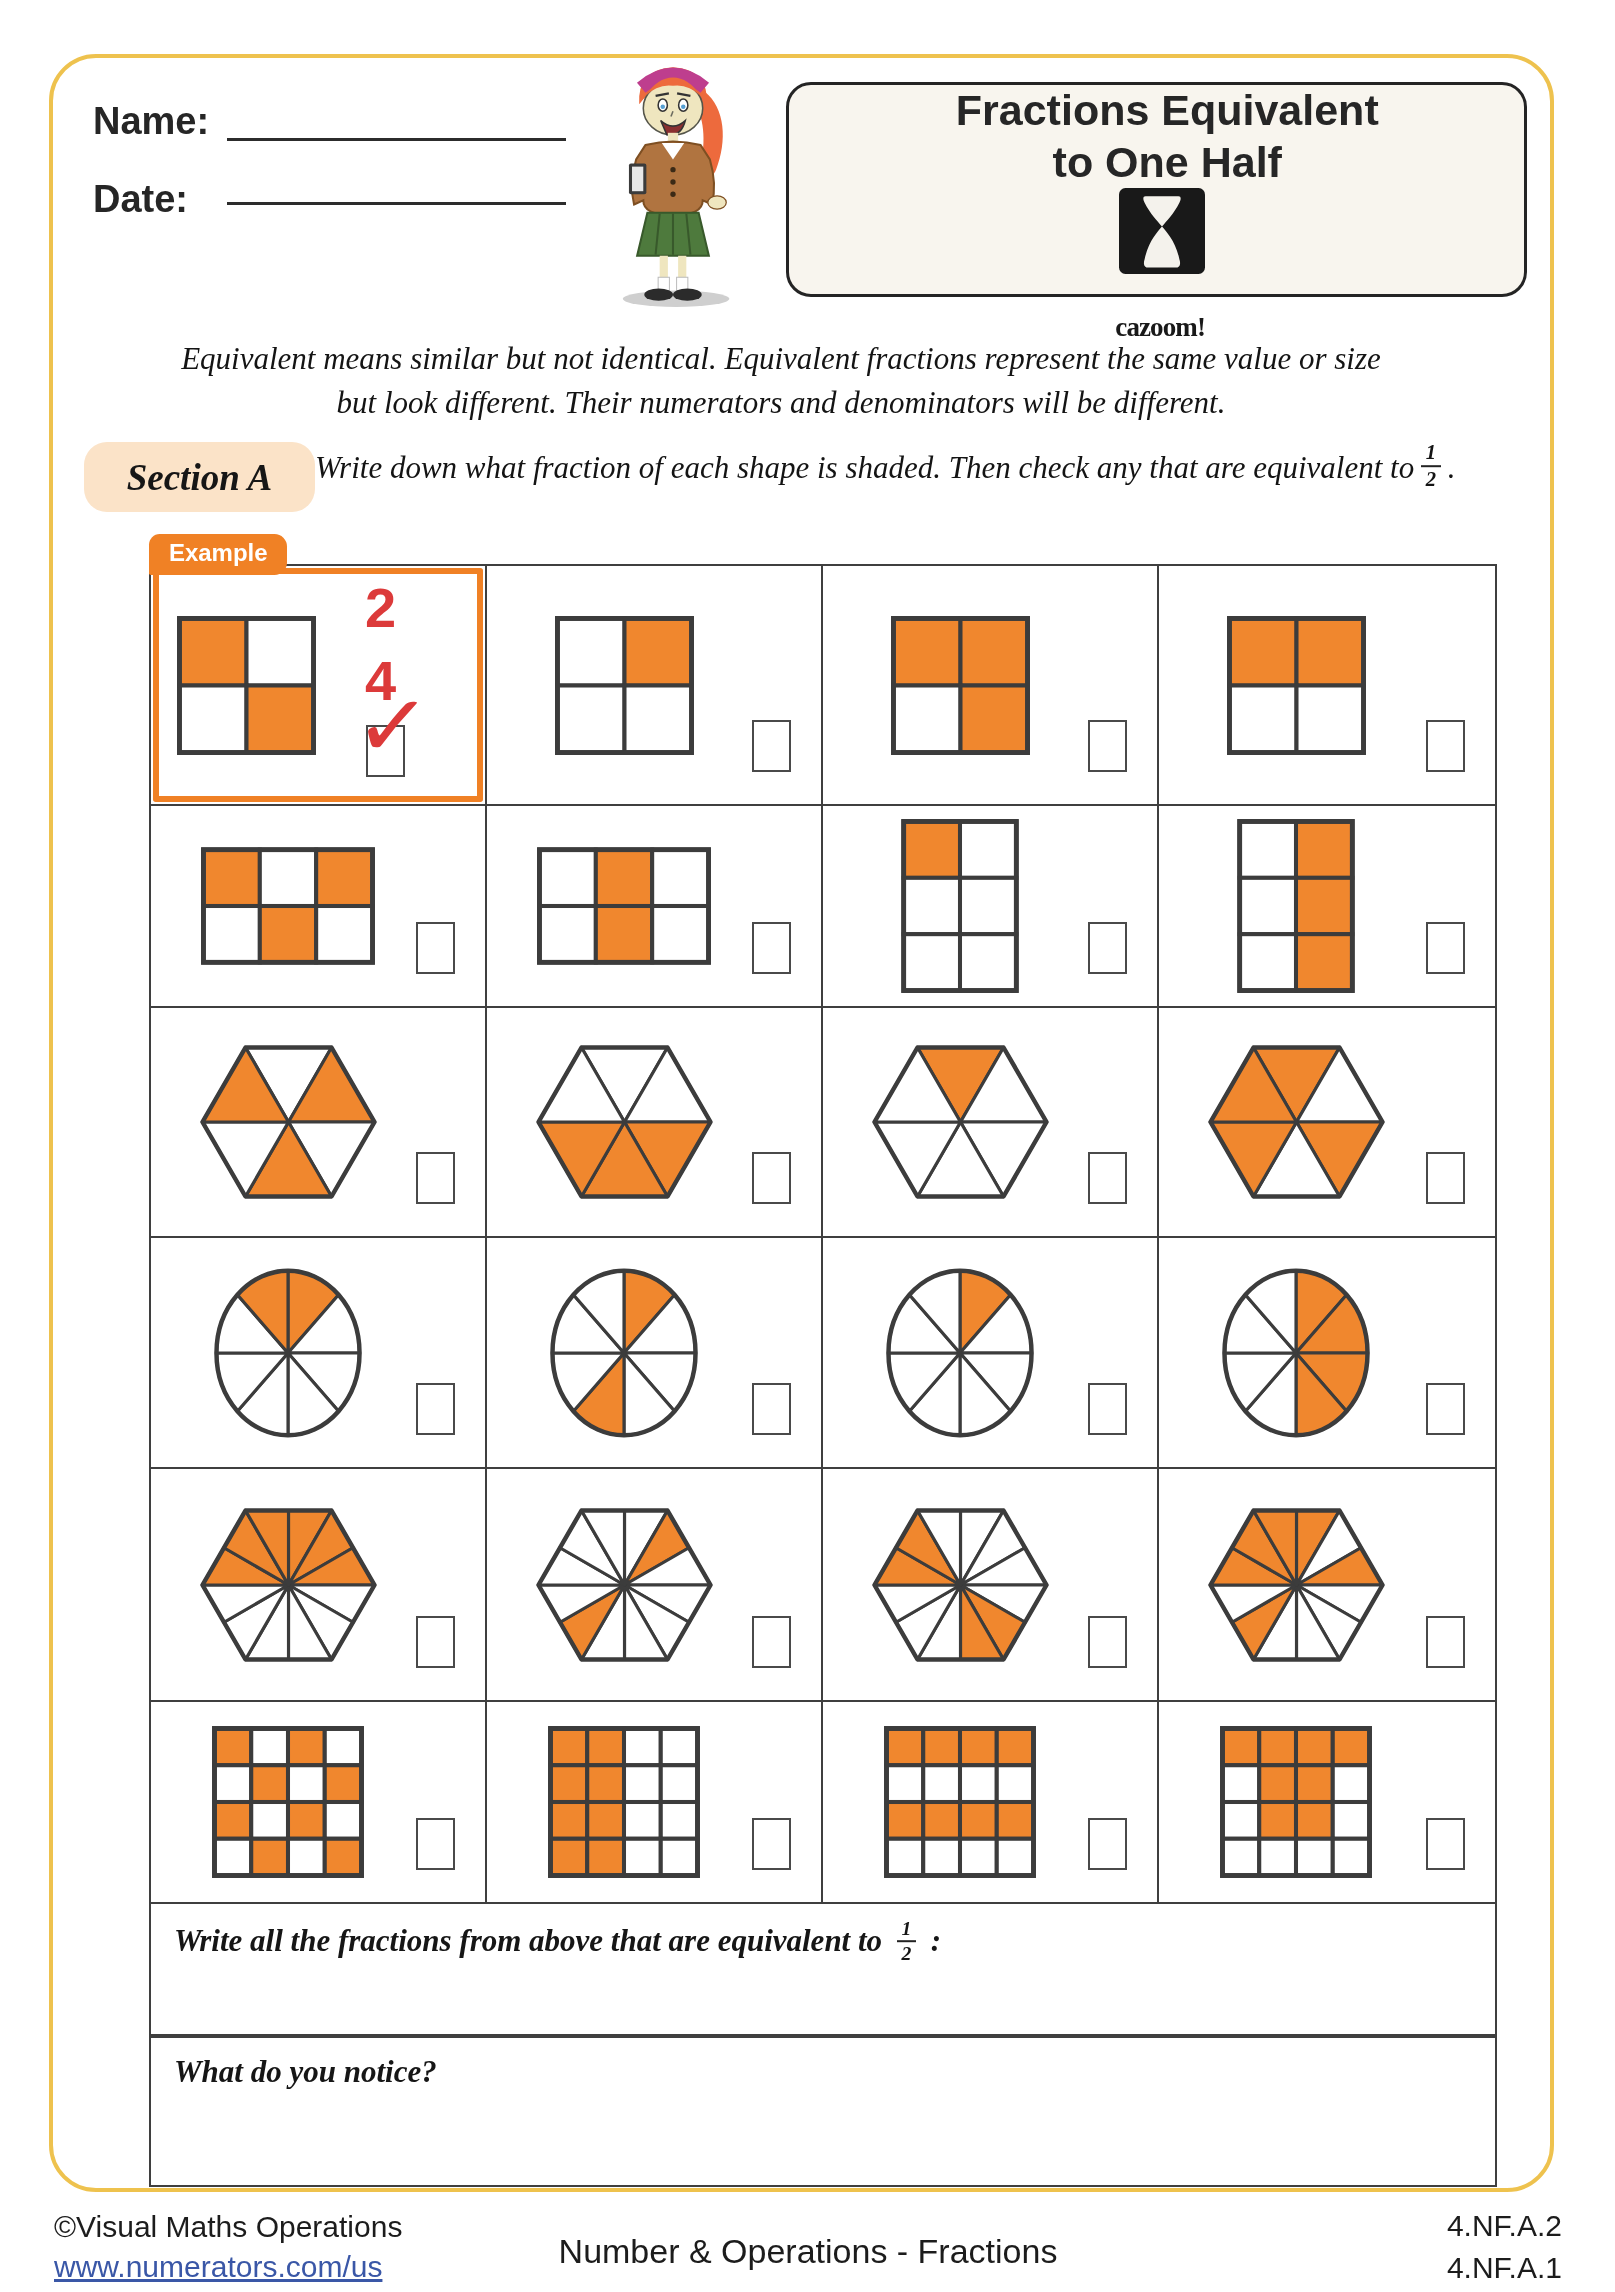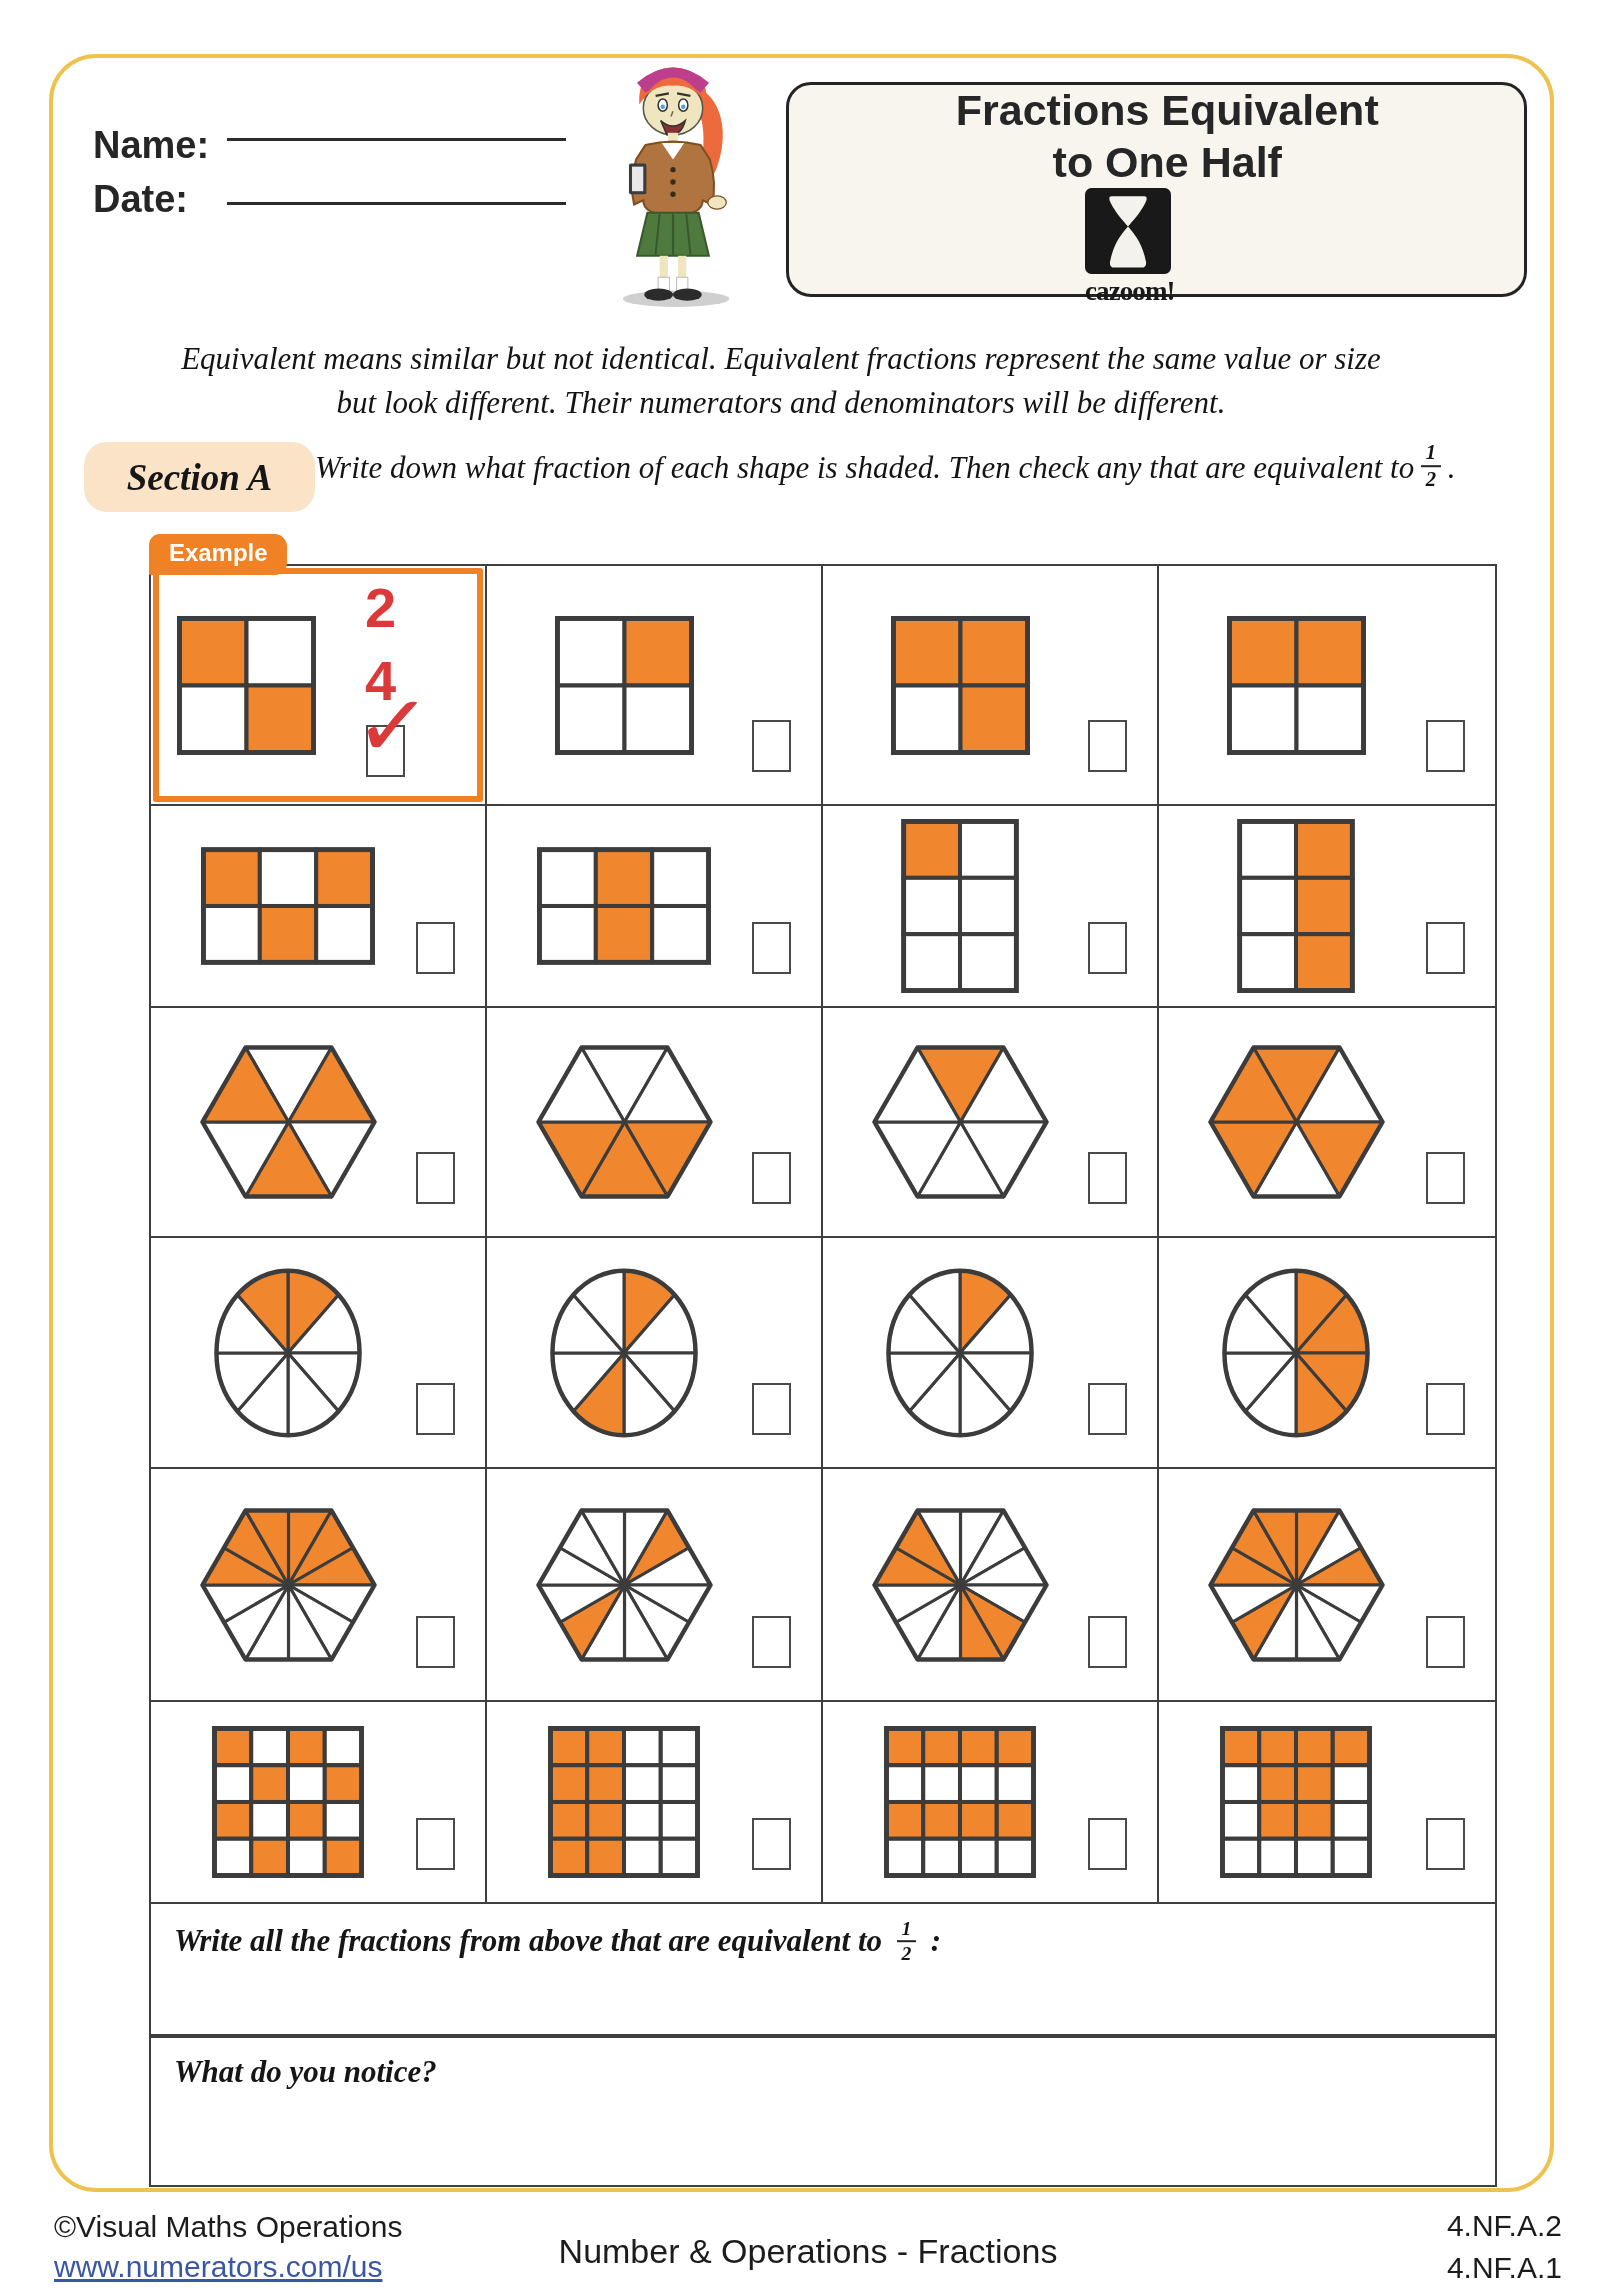--- a/index.html
+++ b/index.html
@@ -4,34 +4,34 @@
 <style>
   * { margin:0; padding:0; box-sizing:border-box; }
   html,body { width:1616px; height:2293px; background:#fff; font-family:"Liberation Sans", sans-serif; }
   .page { position:relative; width:1616px; height:2293px; background:#fff; overflow:hidden; }
 
   .gold-frame { position:absolute; left:49px; top:54px; width:1505px; height:2138px;
     border:4.5px solid var(--gold,#EEC24E); border-radius:47px; background:transparent; }
 
   
   .hd-label { position:absolute; font-weight:bold; font-size:38px; color:#262626; }
-  .name-label { left:93px; top:100px;margin-top:24px; }
+  .name-label { left:93px; top:100px; }
   .date-label { left:93px; top:178px; }
   .write-line { position:absolute; height:0; border-bottom:3.6px solid #2c2c2c; }
   .name-line { left:227px; top:138px; width:339px; }
   .date-line { left:227px; top:202px; width:339px; }
 
   .mascot { position:absolute; left:580px; top:57px; width:186px; height:251px; }
 
   .title-box { position:absolute; left:786px; top:82px; width:741px; height:215px;
     background:#F8F5EE; border:3.6px solid #242424; border-radius:25px;
     display:flex; align-items:center;flex-direction:column; }
   .title-text { flex:1; text-align:center; font-weight:bold; font-size:43px; line-height:1.2;
     color:#262626; padding-left:21.5px; }
-  .logo { width:143px; display:flex; flex-direction:column; align-items:flex-start; padding-right:23px; }
+  .logo { width:143px; display:flex; flex-direction:column; align-items:flex-end; padding-right:23px;gap:36px; }
   .logo svg { width:86px; height:86px; }
   .logo-text { font-family:"Liberation Serif", serif; font-weight:bold; font-size:27px;
     letter-spacing:-0.9px; color:#191919; margin-top:1.8px; }
 
   .intro { position:absolute; left:0; right:54px; top:337px; text-align:center;
     font-family:"Liberation Serif", serif; font-style:italic; font-size:31px;
     line-height:1.42; color:#141414; }
 
   .section-label { position:absolute; left:84px; top:442px; width:231px; height:70px;
     background:var(--section-bg,#FBE3C8); border-radius:23px;

